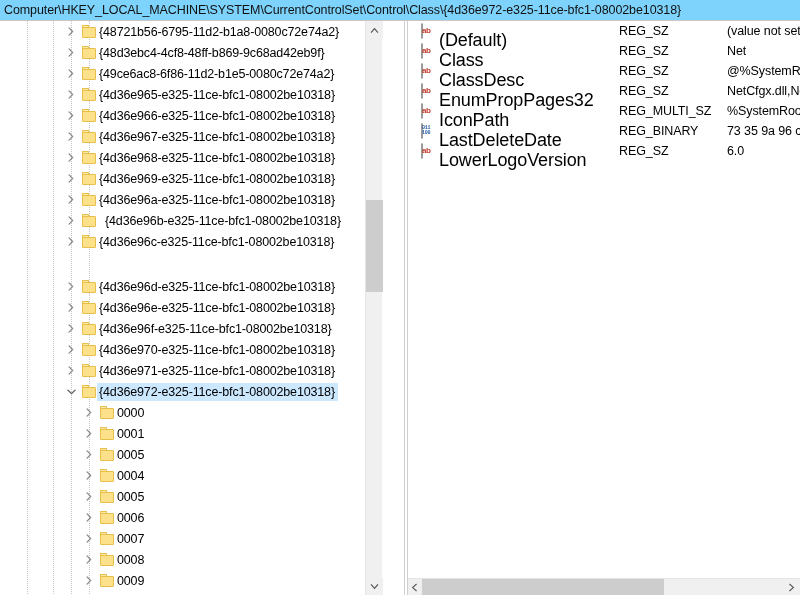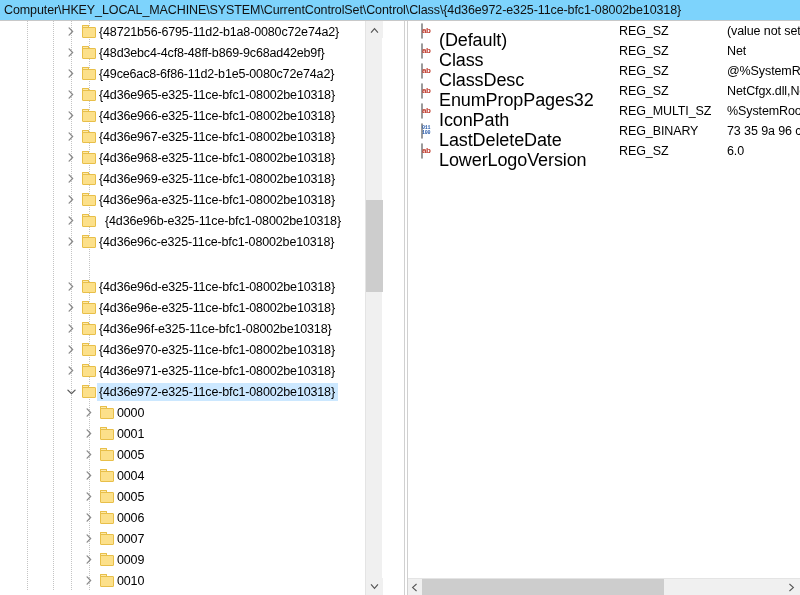--- a/index.html
+++ b/index.html
@@ -638,20 +638,33 @@
                 <svg width="6" height="9" viewBox="0 0 6 9">
                   <path d="M1.1 0.9 L4.6 4.5 L1.1 8.1" stroke="#8a8a8a" stroke-width="1.3" fill="none" stroke-linecap="round"></path>
                 </svg>
               </span>
               <span class="folder" style="left: 99px;">
                 <span class="ftab"></span>
                 <span class="fback"></span>
                 <span class="fface"></span>
               </span>
               <span class="label" style="left: 115px;">0007</span>
+            </div>
+            <div class="row" style="height: 21px;">
+              <span class="chev" style="left: 81px;">
+                <svg width="6" height="9" viewBox="0 0 6 9">
+                  <path d="M1.1 0.9 L4.6 4.5 L1.1 8.1" stroke="#8a8a8a" stroke-width="1.3" fill="none" stroke-linecap="round"></path>
+                </svg>
+              </span>
+              <span class="folder" style="left: 99px;">
+                <span class="ftab"></span>
+                <span class="fback"></span>
+                <span class="fface"></span>
+              </span>
+              <span class="label" style="left: 115px;">0008</span>
             </div>
             <div class="row" style="height: 21px;">
               <span class="chev" style="left: 81px;">
                 <svg width="6" height="9" viewBox="0 0 6 9">
                   <path d="M1.1 0.9 L4.6 4.5 L1.1 8.1" stroke="#8a8a8a" stroke-width="1.3" fill="none" stroke-linecap="round"></path>
                 </svg>
               </span>
               <span class="folder" style="left: 99px;">
                 <span class="ftab"></span>
                 <span class="fback"></span>

